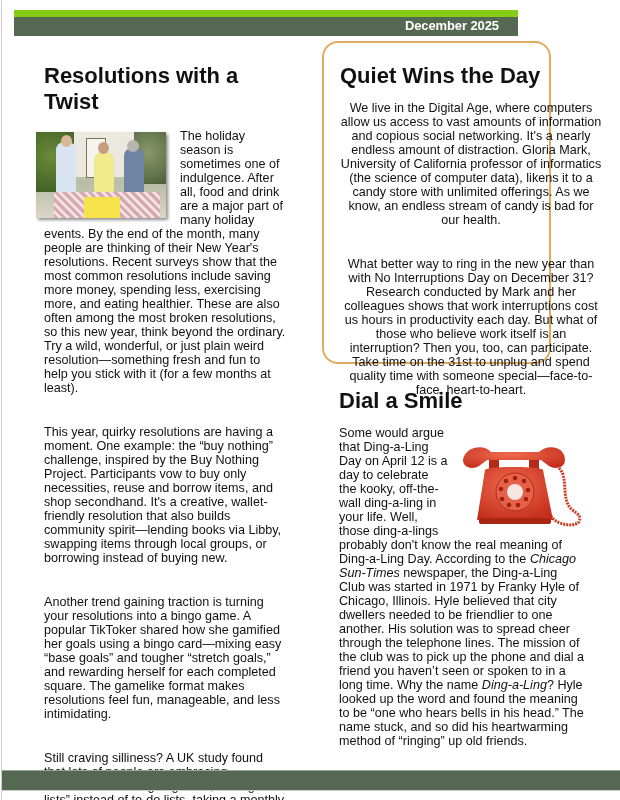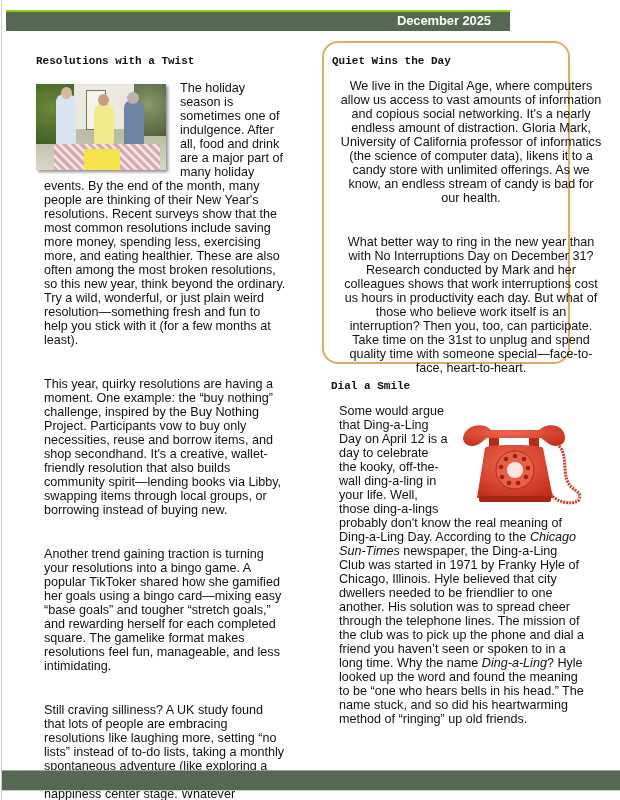--- a/index.html
+++ b/index.html
@@ -4,33 +4,33 @@
 <style>
   html, body { margin: 0; padding: 0; }
   body {
     width: 620px; height: 800px; position: relative; overflow: hidden;
     background: #ffffff;
     font-family: "Liberation Sans", sans-serif;
     color: #111111;
   }
   .left-rule { position: absolute; left: 1px; top: 0; width: 1px; height: 800px; background: #cfcfcf; }
   .top-bar {
-    position: absolute; left: 6px; top: 10px; width: 504px; height: 19px;
-    background: #556851; border-top: 2px solid #84cc16;
+    position: absolute; left: 14px; top: 10px; width: 504px; height: 19px;
+    background: #556851; border-top: 7px solid #84cc16;
   }
   .top-bar .date {
     position: absolute; right: 19px; top: 1px;
     color: #ffffff; font-size: 13px; font-weight: bold; letter-spacing: -0.1px;
   }
   .bottom-bar {
     position: absolute; left: 2px; top: 770px; width: 618px; height: 19px;
     background: #556851; border-top: 1px solid #9aa897; border-bottom: 1px solid #c9d2c7;
   }
   h2 {
-    margin: 0; font-size: 11px; font-weight: bold; color: #111111; font-family: Liberation Mono, monospace;
+    margin: 8px; font-size: 22px; font-weight: bold; color: #111111;
   }
   p { margin: 8px; font-size: 12.6px; line-height: 14px; }
   .left-col { position: absolute; left: 36px; top: 55px; width: 258px; }
   .left-col h2 { margin-bottom: 14px; }
   .photo {
     float: left; width: 130px; height: 86px; margin: 3px 14px 4px 0;
     position: relative; overflow: hidden;
     box-shadow: 2px 2px 3px rgba(0,0,0,0.45);
     background: linear-gradient(180deg, #9aa17e 0%, #c8c9b6 35%, #b8bda3 60%, #dcd6c9 100%);
   }
@@ -43,21 +43,21 @@
   .photo .sign { position: absolute; left: 48px; top: 65px; width: 36px; height: 21px; background: #f6e34c; }
   .photo .man { position: absolute; left: 20px; top: 10px; width: 20px; height: 60px; background: #d8e5f0; border-radius: 8px 8px 2px 2px; }
   .photo .man-head { position: absolute; left: 25px; top: 3px; width: 11px; height: 12px; background: #d9b89a; border-radius: 50%; }
   .photo .woman { position: absolute; left: 58px; top: 20px; width: 20px; height: 40px; background: #f1ea8c; border-radius: 8px 8px 2px 2px; }
   .photo .woman-head { position: absolute; left: 62px; top: 10px; width: 11px; height: 12px; background: #c89d7e; border-radius: 50%; }
   .photo .elder { position: absolute; left: 88px; top: 16px; width: 20px; height: 60px; background: #6f83a3; border-radius: 8px 8px 2px 2px; }
   .photo .elder-head { position: absolute; left: 91px; top: 8px; width: 12px; height: 12px; background: #b9b5ad; border-radius: 50%; }
   .para-gap { height: 14px; }
 
   .quiet-box {
-    position: absolute; left: 322px; top: 41px; width: 248px; height: 323px;
+    position: absolute; left: 322px; top: 41px; width: 229px; height: 323px;
     border: 2px solid #e0ab5e; border-radius: 16px; box-sizing: border-box;
     padding: 12px 0 0 8px;
   }
   .quiet-box h2 { margin-bottom: 12px; }
   .quiet-box p { width: 262px; text-align: center; }
 
   .dial { position: absolute; left: 331px; top: 380px; width: 262px; }
   .dial h2 { margin-bottom: 12px; }
   .phone-wrap { float: right; width: 130px; height: 90px; margin: 14px 0 4px 6px; position: relative; }
   em { font-style: italic; }

